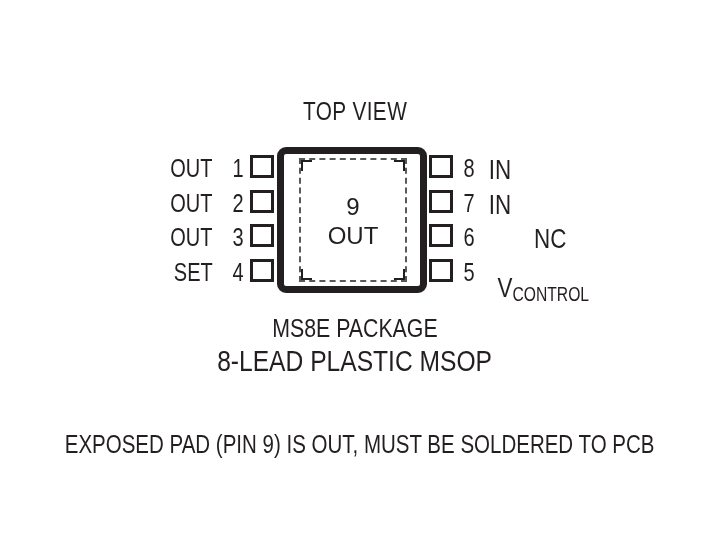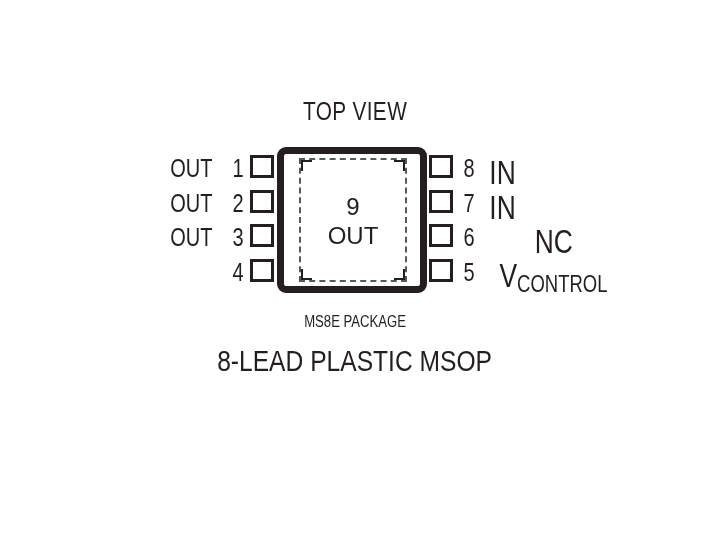--- a/index.html
+++ b/index.html
@@ -136,41 +136,41 @@
     text-align: right;
   }
   .pin-number {
     position: absolute;
     font-size: 25px;
     text-align: center;
     width: 20px;
   }
   .pin-name-right {
     position: absolute;
-    font-size: 33px;
+    font-size: 28px;
     text-align: right;
   }
 
   
   .sub {
     font-size: 0.70em;
     vertical-align: baseline;
     position: relative;
     top: 0.22em;
   }
 
   
   .caption-line {
     position: absolute;
     left: 0;
     width: 710px;
     text-align: center;
     color: #231f20;
   }
-  #caption-package      { top: 313px; font-size: 16px; }
+  #caption-package      { top: 313px; font-size: 26px; }
   #caption-leadtype     { top: 344px; font-size: 30px; }
   #caption-thermal      { top: 392px; font-size: 25px; }
   #caption-exposed-note { top: 430px; font-size: 25px; }
 
   .cap-inner {
     display: inline-block;
     transform: scaleX(0.82);
     transform-origin: center center;
     white-space: nowrap;
   }
@@ -223,20 +223,23 @@
       <span class="cond center" style="display:inline-block;">2</span>
     </div>
 
     <div class="pin-name" style="left:88px; top:223px; width:130px;">
       <span class="cond" style="display:inline-block;">OUT</span>
     </div>
     <div class="pin-number" style="left:228px; top:223px;">
       <span class="cond center" style="display:inline-block;">3</span>
     </div>
 
+    <div class="pin-name" style="left:88px; top:258px; width:130px;">
+      <span class="cond" style="display:inline-block;">SET</span>
+    </div>
     <div class="pin-number" style="left:228px; top:258px;">
       <span class="cond center" style="display:inline-block;">4</span>
     </div>
 
     <div class="pin-number" style="left:459px; top:154px;">
       <span class="cond center" style="display:inline-block;">8</span>
     </div>
     <div class="pin-name-right" style="left:486px; top:154px;">
       <span class="cond" style="display:inline-block;">IN</span>
     </div>
@@ -251,31 +254,34 @@
     <div class="pin-number" style="left:459px; top:223px;">
       <span class="cond center" style="display:inline-block;">6</span>
     </div>
     <div class="pin-name-right" style="left:486px; top:223px;margin-left:44px;">
       <span class="cond" style="display:inline-block;">NC</span>
     </div>
 
     <div class="pin-number" style="left:459px; top:258px;">
       <span class="cond center" style="display:inline-block;">5</span>
     </div>
-    <div class="pin-name-right" style="left:486px; top:257px;">
+    <div class="pin-name-right" style="left:486px; top:272px;">
       <span class="cond" style="display:inline-block;">
         <span>V</span><span class="sub">CONTROL</span>
       </span>
     </div>
 
   </div>
 
   <div class="caption-line" id="caption-package">
     <span class="cap-inner">MS8E PACKAGE</span>
   </div>
 
   <div class="caption-line" id="caption-leadtype">
     <span class="cap-inner">8-LEAD PLASTIC MSOP</span>
   </div>
 
 
+  <div class="caption-line" id="caption-exposed-note">
+    <span class="cap-inner">EXPOSED PAD (PIN 9) IS OUT, MUST BE SOLDERED TO PCB</span>
+  </div>
 
 </div>
 
 </body></html>

